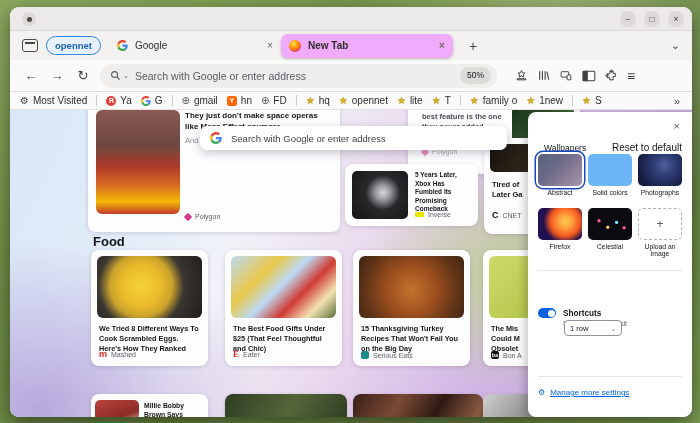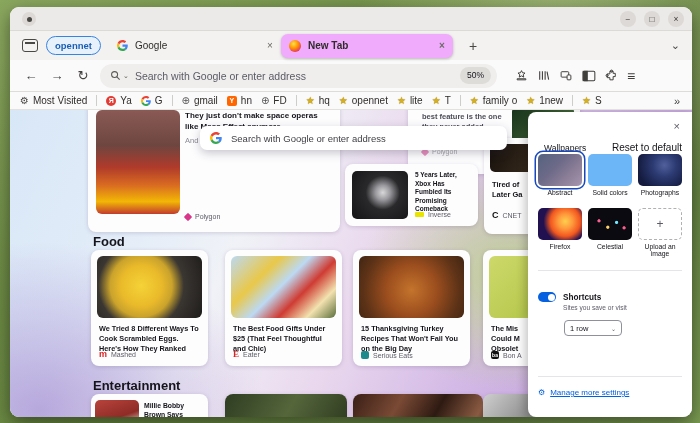--- a/index.html
+++ b/index.html
@@ -384,21 +384,20 @@
     </div>
     <div class="card fcard" style="left:473px">
       <div class="img img-bona"></div>
       <div class="story-title" style="width:44px">The Mis Could M Obsolet</div>
       <div class="src">
           <span class="sq-ba">ba</span>
           <span>Bon A</span>
         </div>
     </div>
 
-    <div class="sect" style="top:268px">Entertainment</div>
 
     <div class="card ecard e1">
       <div class="img">GIR</div>
       <div class="story-title">Millie Bobby Brown Says Stranger Things Taught Her 'a Lot of</div>
     </div>
     <div class="card ecard e-img e2"></div>
     <div class="card ecard e-img e3"></div>
     <div class="card ecard e-img e4"></div>
 
     <div class="panel">
@@ -427,21 +426,21 @@
         <div class="tile">
             <div class="thumb th-celestial"></div>
             <div class="tlabel">Celestial</div>
           </div>
         <div class="tile">
             <div class="thumb th-upload">+</div>
             <div class="tlabel">Upload an image</div>
           </div>
       </div>
       <div class="p-div" style="top:158px"></div>
-      <div class="toggle-row" style="top:180px">
+      <div class="toggle-row" style="top:196px">
         <span class="tog"></span><span class="tlab">Shortcuts</span>
         <div class="tdesc">Sites you save or visit</div>
       </div>
       <div class="rows-select">
         <span>1 row</span>
         <span style="font-size:6px;color:#5b5b66">⌄</span>
       </div>
       <div class="p-div" style="top:264px"></div>
       <div class="manage">
         <span>⚙</span>

